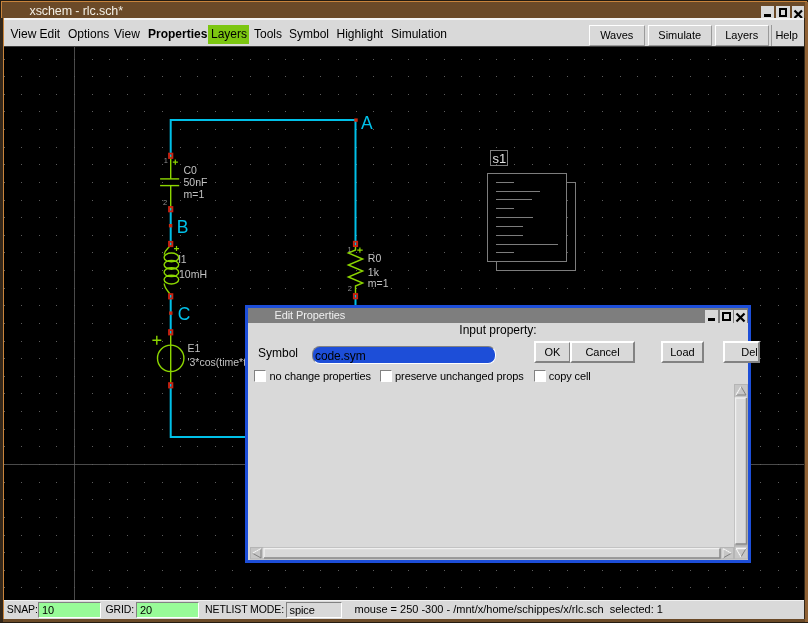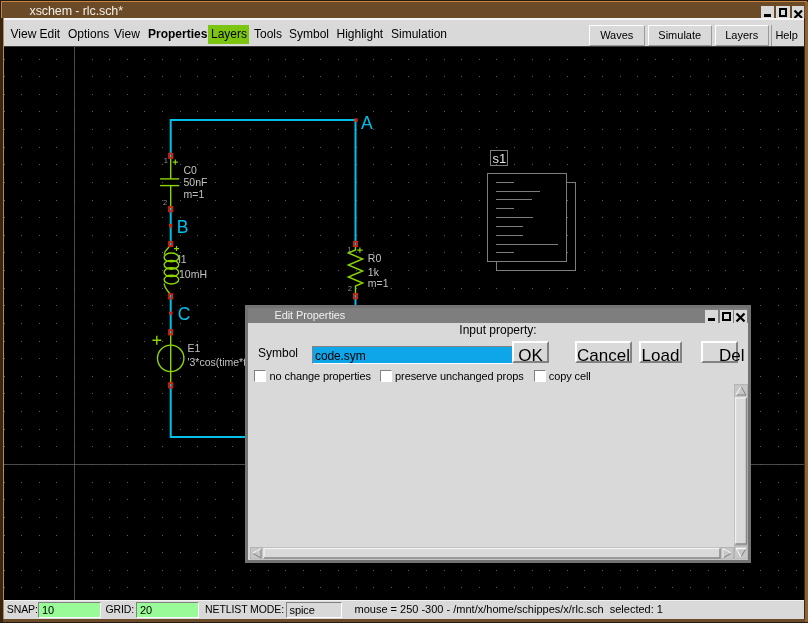--- a/index.html
+++ b/index.html
@@ -1,20 +1,20 @@
 <!DOCTYPE html>
 <html><head><meta charset="utf-8"><style>
 * { margin:0; padding:0; box-sizing:border-box; }
 html,body { width:808px; height:623px; overflow:hidden; background:#241c12; }
 body { font-family:"Liberation Sans", sans-serif; position:relative; }
 .abs { position:absolute; }
 .txt { position:absolute; white-space:pre; color:#000; font-size:11px; line-height:12px; letter-spacing:-0.1px; }
 .btn3d { position:absolute; background:#d9d9d9;
   border:2px solid; border-color:#ffffff #828282 #828282 #ffffff;
-  text-align:center; font-size:17px; color:#000; }
+  text-align:center; font-size:11px; color:#000;margin-left:22px; }
 .sunken { border:1px solid; border-color:#828282 #ffffff #ffffff #828282; }
 .wbtn { position:absolute; background:#d9d9d9; }
 </style></head>
 <body>
 
 <div class="abs" style="left:1px;top:1px;width:806px;height:621px;background:#6b4a28;"></div>
 <div class="abs" style="left:1px;top:1px;width:806px;height:1px;background:#c8843c;"></div>
 <div class="abs" style="left:1px;top:2px;width:1px;height:16px;background:#c8843c;"></div>
 <div class="abs" style="left:0px;top:18px;width:2.5px;height:604px;background:#33271a;"></div>
 <div class="abs" style="left:2.5px;top:18px;width:1.5px;height:601px;background:#c8843c;"></div>
@@ -143,42 +143,42 @@
         <line x1="496.2" y1="226.3" x2="523.0" y2="226.3"></line>
         <line x1="496.2" y1="235.3" x2="523.0" y2="235.3"></line>
         <line x1="496.2" y1="244.1" x2="557.6" y2="244.1"></line>
         <line x1="496.2" y1="252.0" x2="514.0" y2="252.0"></line>
     <rect x="490.8" y="150.5" width="16.2" height="14.8"></rect>
   </g>
   <text x="492.5" y="162.7" fill="#e0e0e0" font-family="Liberation Sans, sans-serif" font-size="13px">s1</text>
 </svg>
 </div>
 
-<div class="abs" style="left:245px;top:305px;width:506px;height:257.5px;background:#d9d9d9;border:3px solid #737373;">
+<div class="abs" style="left:245px;top:305px;width:506px;height:257.5px;background:#d9d9d9;border:3px solid #1d4ed8;">
 
   <div class="abs" style="left:0;top:0;width:500px;height:15px;background:#7e7e7e;"></div>
   <div class="txt" style="left:26.5px;top:0.8px;color:#f0f0f0;">Edit Properties</div>
   <div class="wbtn" style="left:457.2px;top:2.2px;width:13px;height:12.8px;">
     <div class="abs" style="left:3px;top:8px;width:7px;height:2.5px;background:#000;"></div>
   </div>
   <div class="wbtn" style="left:471.5px;top:2.2px;width:13px;height:12.8px;">
     <div class="abs" style="left:2.5px;top:2px;width:8.5px;height:8.5px;border:2px solid #000;"></div>
   </div>
   <div class="wbtn" style="left:485.8px;top:2.2px;width:13px;height:12.8px;">
     <svg width="13" height="13">
         <path d="M2.5 2.5 L10.5 10.5 M10.5 2.5 L2.5 10.5" stroke="#000" stroke-width="2.2"></path>
       </svg>
   </div>
   <div class="txt" style="left:0;top:15.5px;width:500px;text-align:center;font-size:12px;letter-spacing:0;">Input property:</div>
   <div class="txt" style="left:10px;top:38.6px;font-size:12px;letter-spacing:0;">Symbol</div>
-  <div class="abs sunken" style="left:63.5px;top:38px;width:201px;height:18px;background:#0ea5e9;">
+  <div class="abs sunken" style="left:63.5px;top:38px;width:184px;height:18px;background:#1d4ed8;border-radius:8px;">
     <div class="txt" style="left:2.5px;top:2.5px;font-size:12px;">code.sym</div>
   </div>
   <div class="btn3d" style="left:264px;top:32.5px;width:37px;height:22.5px;padding-top:3.5px;">OK</div>
-  <div class="btn3d" style="left:327px;top:32.5px;width:57px;height:22.5px;padding-top:3.5px;">Cancel</div>
+  <div class="btn3d" style="left:300px;top:32.5px;width:65px;height:22.5px;padding-top:3.5px;">Cancel</div>
   <div class="btn3d" style="left:391px;top:32.5px;width:43px;height:22.5px;padding-top:3.5px;">Load</div>
   <div class="btn3d" style="left:453px;top:32.5px;width:37px;height:22.5px;padding-top:3.5px;padding-left:16px;">Del</div>
 
   <div class="abs sunken" style="left:6.3px;top:61.5px;width:12px;height:12px;background:#fff;"></div>
   <div class="txt" style="left:21.5px;top:62px;">no change properties</div>
   <div class="abs sunken" style="left:131.9px;top:61.5px;width:12px;height:12px;background:#fff;"></div>
   <div class="txt" style="left:147.1px;top:62px;">preserve unchanged props</div>
   <div class="abs sunken" style="left:285.7px;top:61.5px;width:12px;height:12px;background:#fff;"></div>
   <div class="txt" style="left:300.8px;top:62px;">copy cell</div>
 

